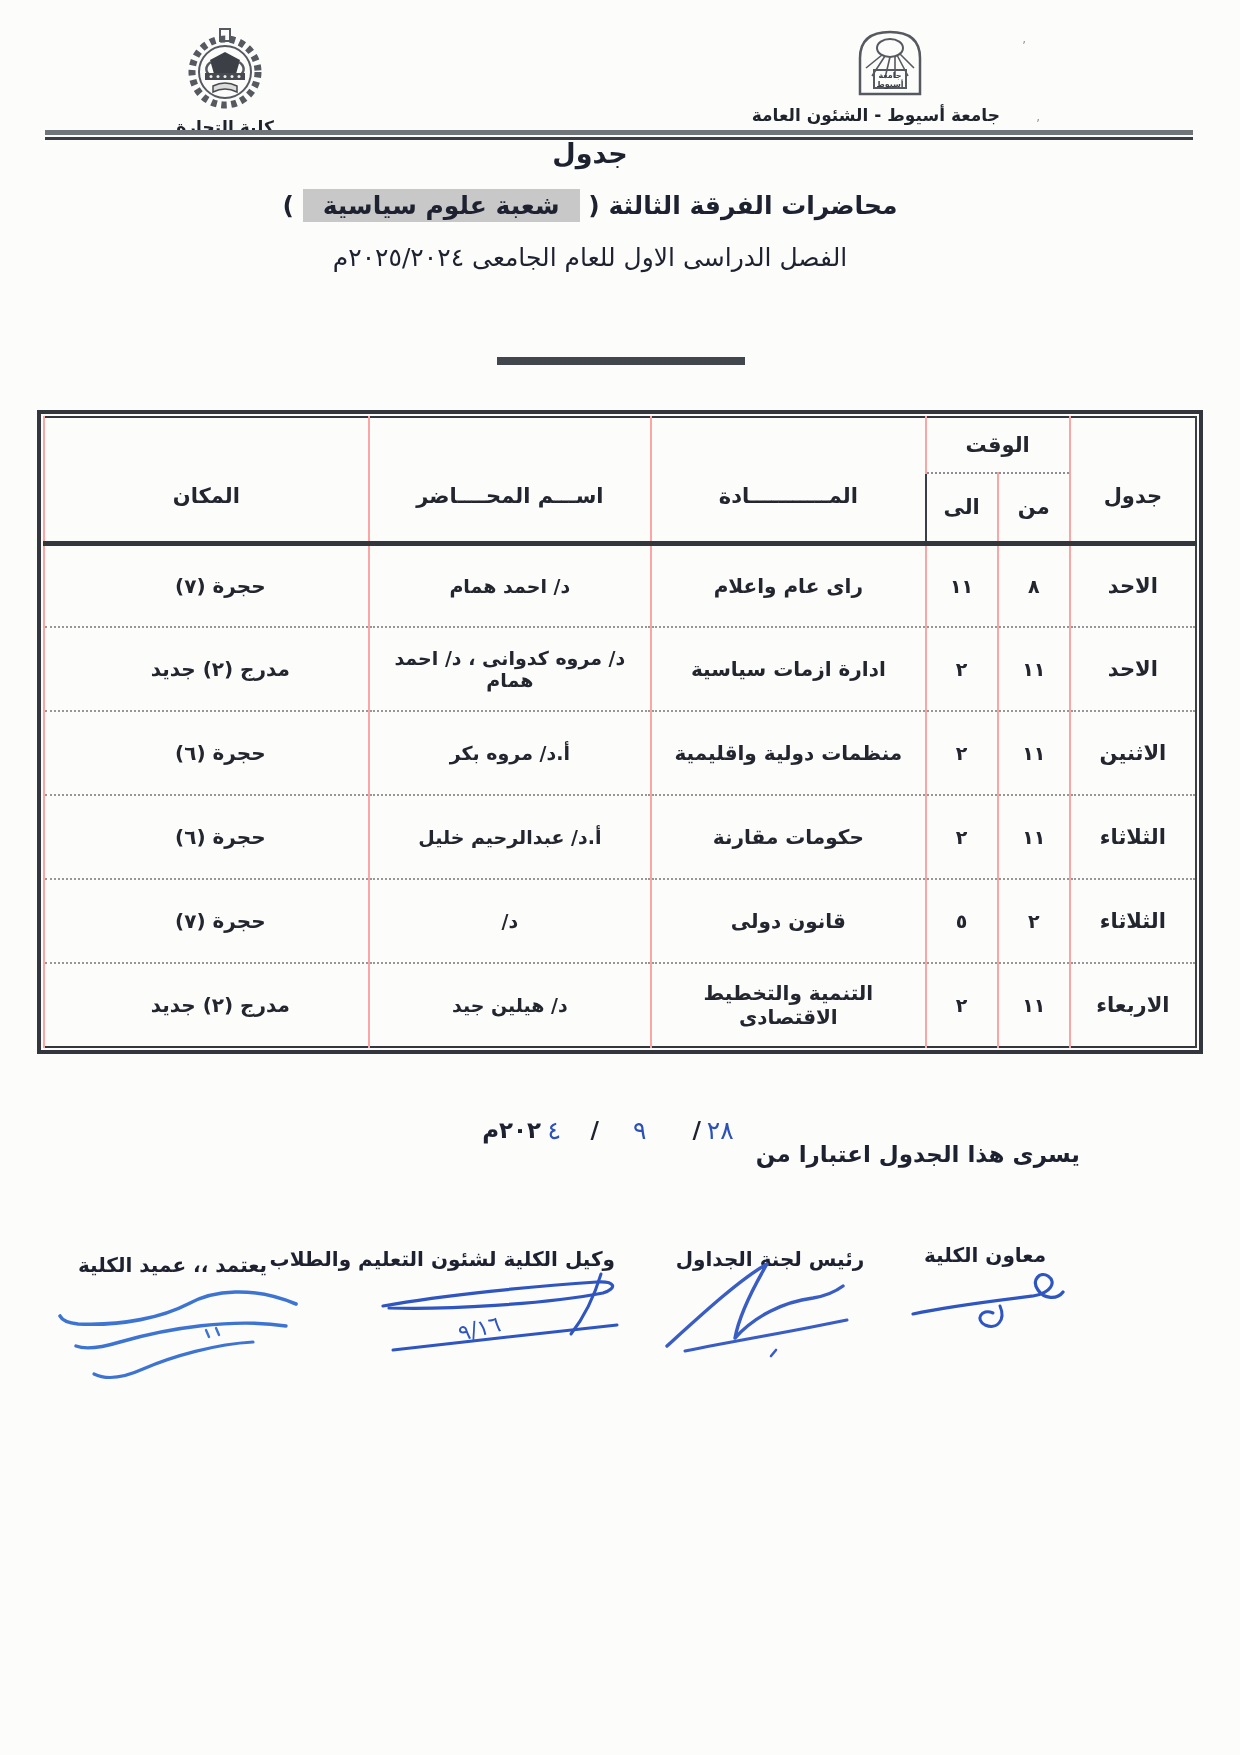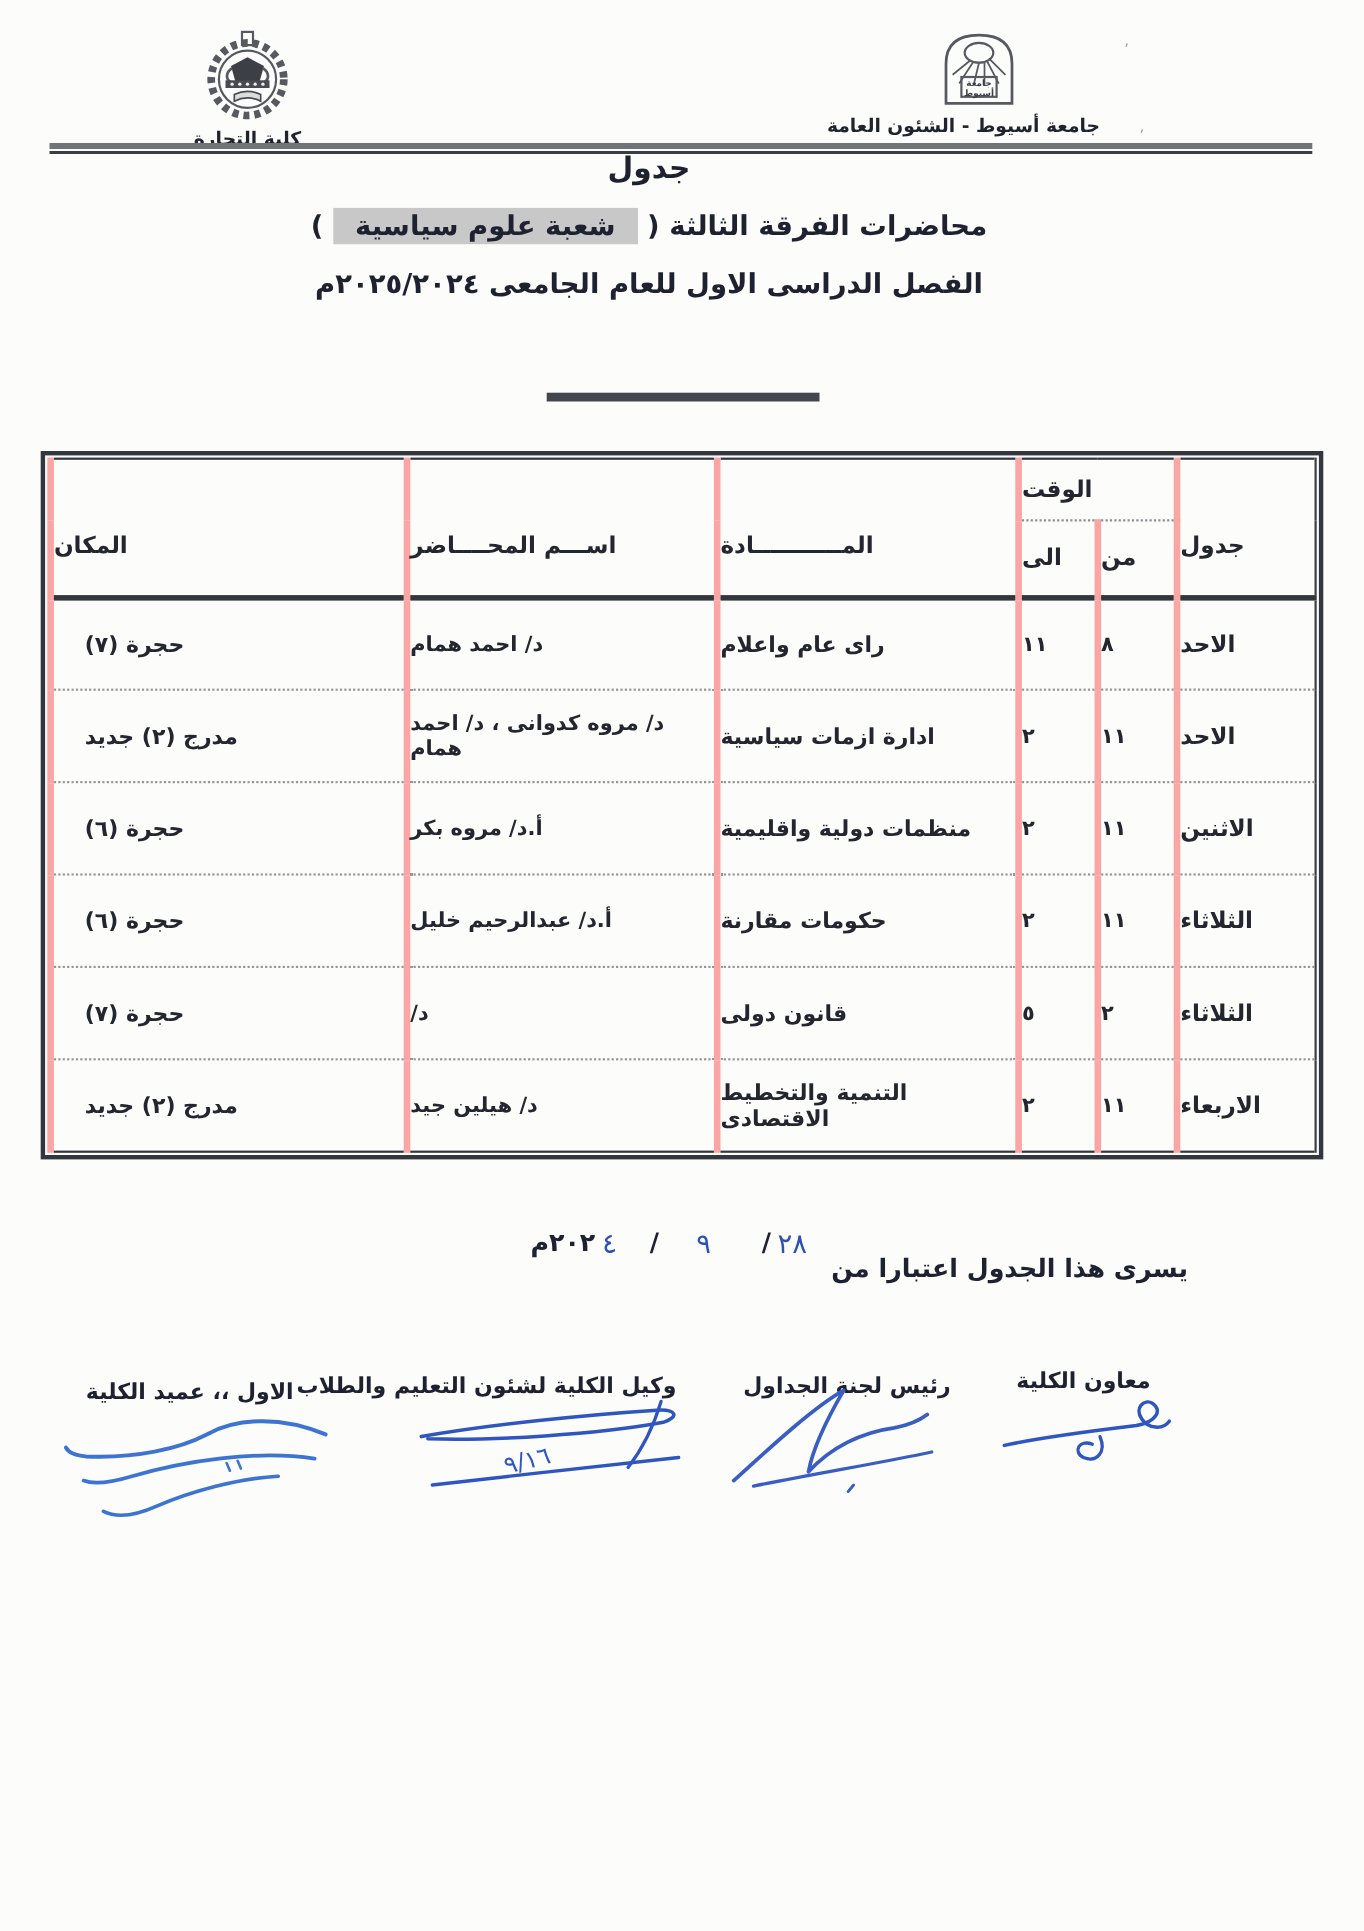--- a/index.html
+++ b/index.html
@@ -15,29 +15,29 @@
   .logo-caption { font-weight:bold; font-size:17px; color:#1f232c; margin-top:3px; white-space:nowrap; }
   .toprule { left:45px; top:130px; width:1148px; height:10px;
     background:linear-gradient(#70757a 0 5px,#fcfcfb 5px 7px,#3a3e44 7px 10px); }
   .speck { position:absolute; color:#9a9da3; font-size:13px; }
 
   
   .titles { left:0; top:138px; width:1180px; text-align:center; color:#1e2230; }
   .t1 { font-size:27px; font-weight:bold; }
   .t2 { font-size:25px; font-weight:bold; margin-top:22px; }
   .t2 .hl { background:#c8c8c8; padding:2px 20px; }
-  .t3 { font-size:25px; font-weight:bold; margin-top:23px; }
+  .t3 { font-size:25px; font-weight:normal; margin-top:23px; }
   .tdivider { left:497px; top:357px; width:248px; height:8px; background:#42464d; }
 
   
   .tbl-wrap { left:37px; top:410px; width:1166px; border:4px solid #33363c; padding:2px; background:#fcfcfb; }
   table { width:100%; border-collapse:collapse; table-layout:fixed; border:2px solid #33363c; }
   th, td {
-    border-left:6px solid #fca5a5; border-right:2px solid #3b3e44;
-    text-align:left; vertical-align:middle; font-weight:bold; color:#23262e;
+    border-left:2px solid #fca5a5; border-right:2px solid #3b3e44;
+    text-align:center; vertical-align:middle; font-weight:bold; color:#23262e;
   }
   thead .r1 { height:56px; }
   thead .r2 { height:70px; }
   tbody tr { height:84px; }
   th.low { padding-top:34px; font-size:21px; }
   th.time { font-size:21px; border-bottom:2px dotted #8b8e93; }
   thead .r2 th { font-size:21px; }
   thead th.hb, thead .r2 th { border-bottom:5px solid #33363c; }
   tbody tr:not(:last-child) td { border-bottom:2px dotted #97979a; }
   td.day { font-size:21px; }
@@ -212,21 +212,21 @@
   </svg>
 
   <div class="sig-label" style="left:315px; top:1247px; width:300px;">وكيل الكلية لشئون التعليم والطلاب</div>
   <svg class="sig-svg" style="left:375px; top:1268px;" width="250" height="95" viewBox="0 0 250 95">
     <path class="sig-path" stroke="#2e55c0" stroke-width="3.2" d="M8 38 C 70 27, 160 18, 222 14 C 240 13, 243 20, 228 25 C 170 36, 70 42, 14 40"></path>
     <path class="sig-path" stroke="#2e55c0" stroke-width="3" d="M226 6 C 220 26, 210 48, 196 66"></path>
     <path class="sig-path" stroke="#2e55c0" stroke-width="3" d="M18 82 C 90 74, 175 64, 242 57"></path>
   </svg>
   <span class="hand-date" style="left:458px; top:1316px;" dir="ltr">٩/١٦</span>
 
-  <div class="sig-label" style="left:50px; top:1253px; width:245px;">الاول ،، عميد الكلية</div>
+  <div class="sig-label" style="left:50px; top:1253px; width:245px;">يعتمد ،، عميد الكلية</div>
   <svg class="sig-svg" style="left:48px; top:1274px;" width="260" height="125" viewBox="0 0 260 125">
     <path class="sig-path" stroke="#3d74d2" stroke-width="3.6" d="M248 30 C 205 12, 165 16, 140 30 C 115 43, 75 52, 30 50 C 20 49, 14 46, 12 42"></path>
     <path class="sig-path" stroke="#3d74d2" stroke-width="3.4" d="M238 52 C 185 44, 120 54, 72 68 C 52 74, 38 76, 28 72"></path>
     <path class="sig-path" stroke="#3d74d2" stroke-width="3.2" d="M205 68 C 168 70, 125 82, 95 95 C 75 104, 58 106, 46 100"></path>
     <path class="sig-path" stroke="#3d74d2" stroke-width="2.4" d="M158 56 l 3 7 M 168 54 l 3 7"></path>
   </svg>
 
 </div>
 
 </body></html>

